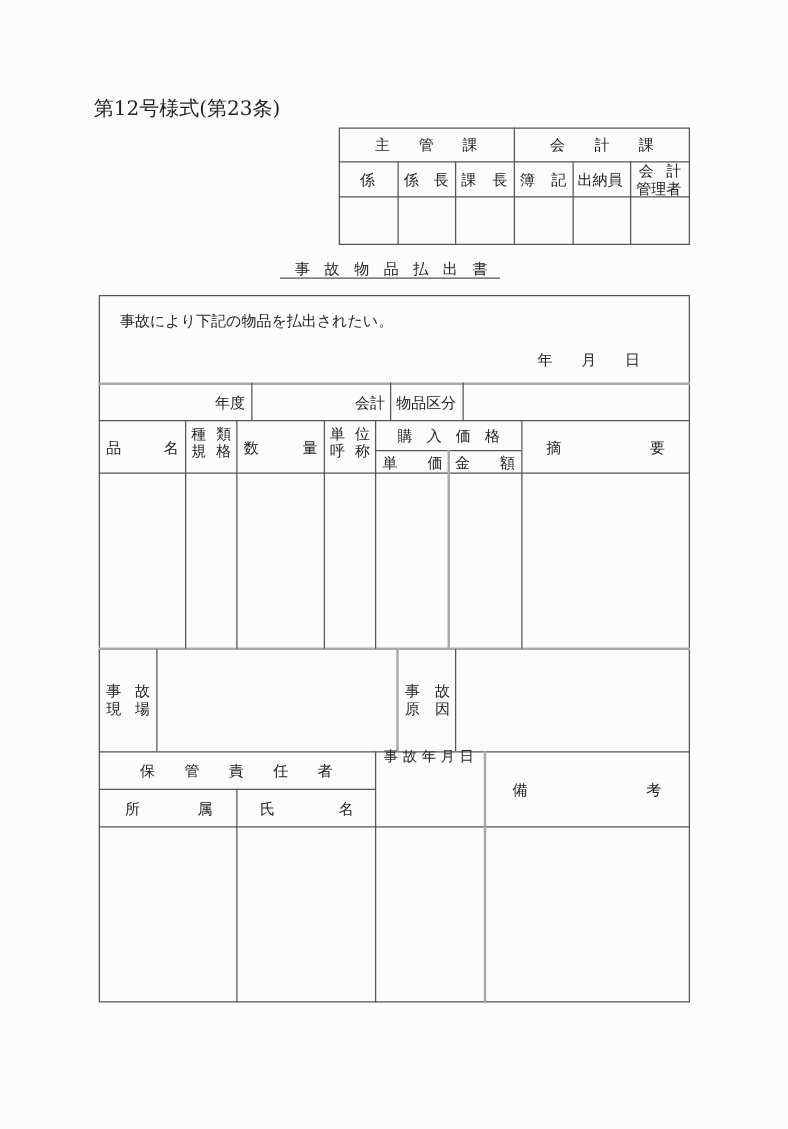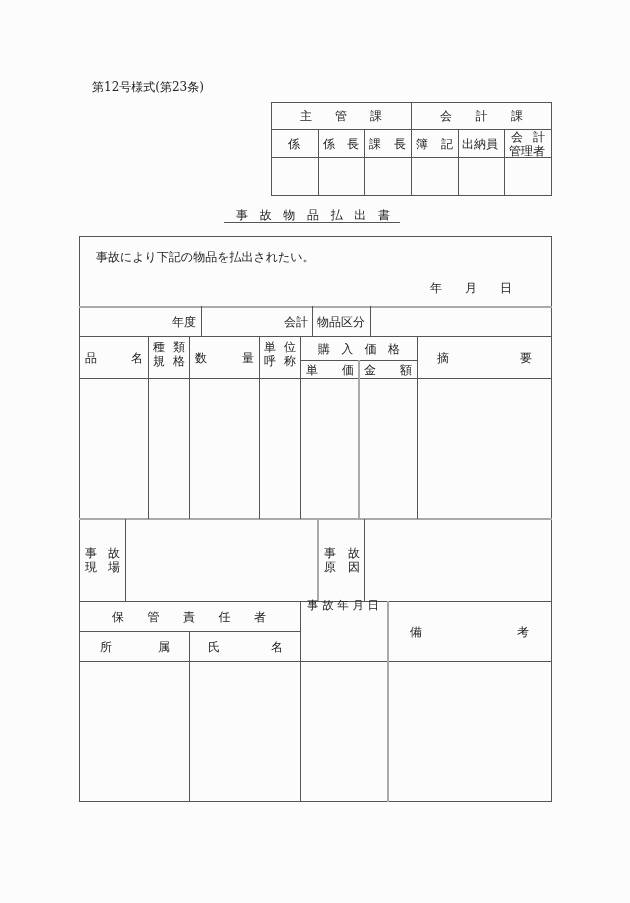--- a/index.html
+++ b/index.html
@@ -11,21 +11,21 @@
   .vl { position:absolute; width:0; border-left:1px solid #555; }
   .hl.lt { border-top-color:#aaa; border-top-width:2px; }
   .vl.lt { border-left-color:#aaa; border-left-width:2px; }
   .box { position:absolute; border:1px solid #555; box-sizing:border-box; }
   .spread { display:flex; justify-content:space-between; }
   .field { position:absolute; }
 </style>
 </head>
 <body>
 
-<div class="abs t" style="left:92px;top:80px;font-size:12px;">第12号様式(第23条)</div>
+<div class="abs t" style="left:75px;top:80px;font-size:16px;">第12号様式(第23条)</div>
 
 <div>
   <div class="box" style="left:271px;top:102px;width:281px;height:94px;"></div>
   <div class="hl" style="left:271px;top:129px;width:281px;"></div>
   <div class="hl" style="left:271px;top:157px;width:281px;"></div>
   <div class="vl" style="left:411px;top:102px;height:94px;"></div>
   <div class="vl" style="left:318px;top:129px;height:67px;"></div>
   <div class="vl" style="left:364px;top:129px;height:67px;"></div>
   <div class="vl" style="left:458px;top:129px;height:67px;"></div>
   <div class="vl" style="left:504px;top:129px;height:67px;"></div>

